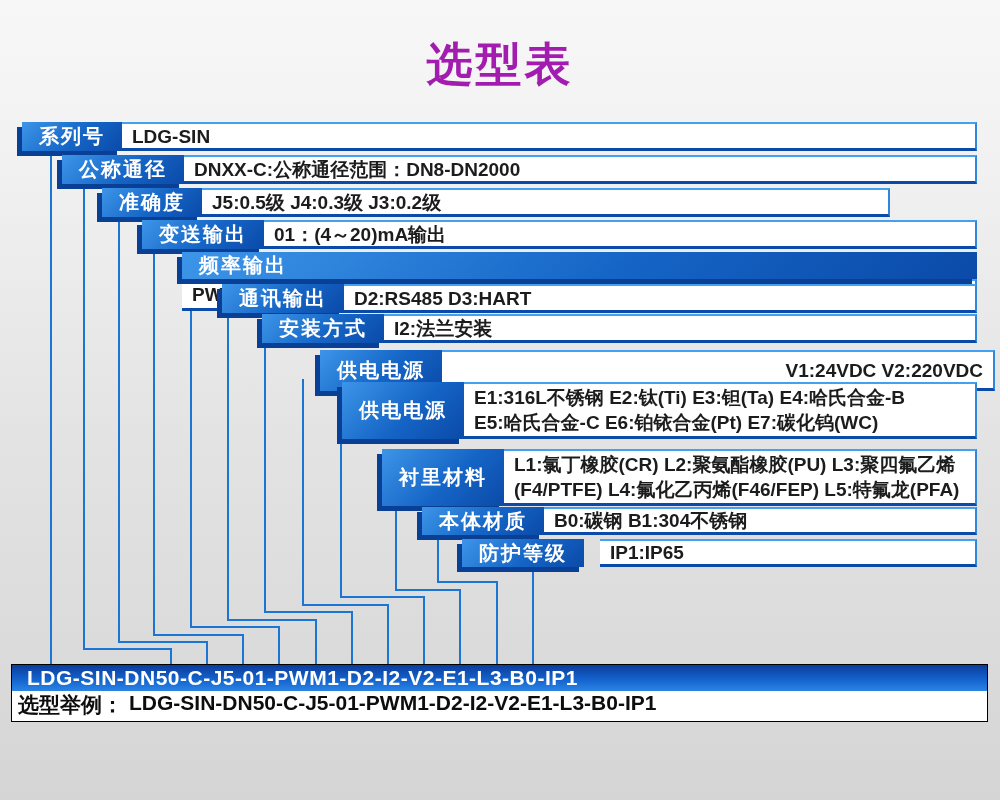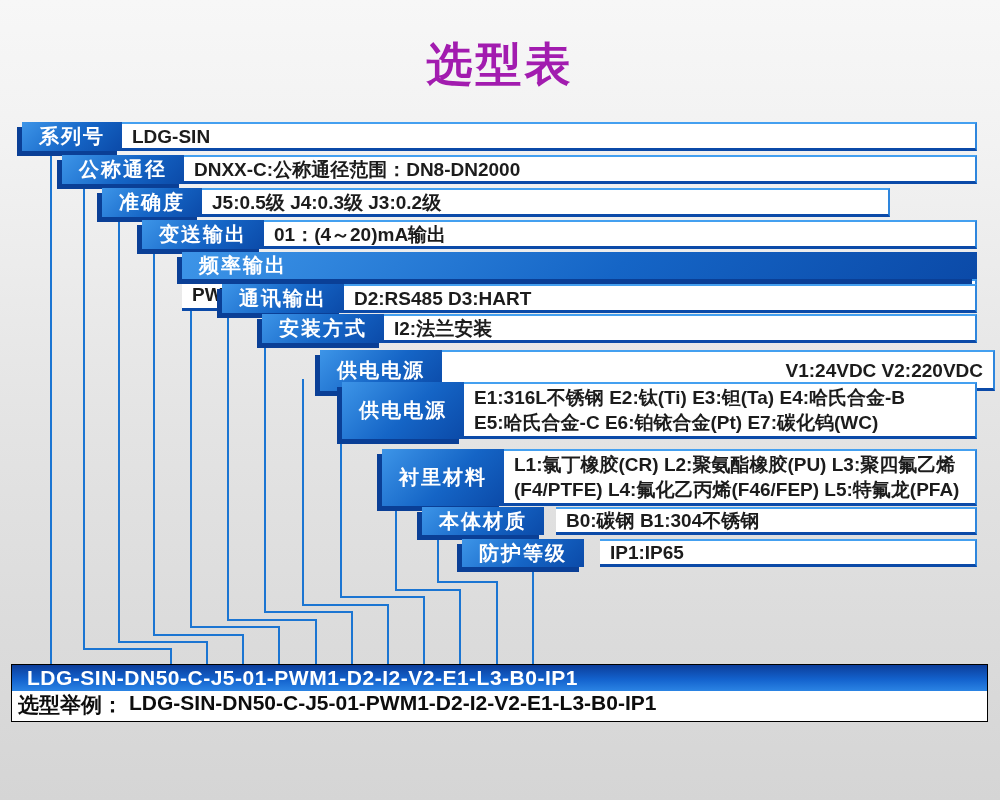--- a/index.html
+++ b/index.html
@@ -109,21 +109,21 @@
           <div class="line">E5:哈氏合金-C E6:铂铱合金(Pt) E7:碳化钨(WC)</div>
         </div>
       </div>
       <div class="row" style="top: 449px; left: 382px; width: 595px; height: 57px;">
         <div class="row-label">衬里材料</div>
         <div class="row-value">
           <div class="line">L1:氯丁橡胶(CR) L2:聚氨酯橡胶(PU) L3:聚四氟乙烯</div>
           <div class="line">(F4/PTFE) L4:氟化乙丙烯(F46/FEP) L5:特氟龙(PFA)</div>
         </div>
       </div>
-      <div class="row" style="top: 507px; left: 422px; width: 555px; height: 28px; gap: 12px;">
+      <div class="row" style="top: 507px; left: 422px; width: 555px; height: 28px;">
         <div class="row-label">本体材质</div>
         <div class="row-value">
           <div class="line">B0:碳钢 B1:304不锈钢</div>
         </div>
       </div>
       <div class="row" style="top: 539px; left: 462px; width: 515px; height: 28px; gap: 16px;">
         <div class="row-label">防护等级</div>
         <div class="row-value">
           <div class="line">IP1:IP65</div>
         </div>

